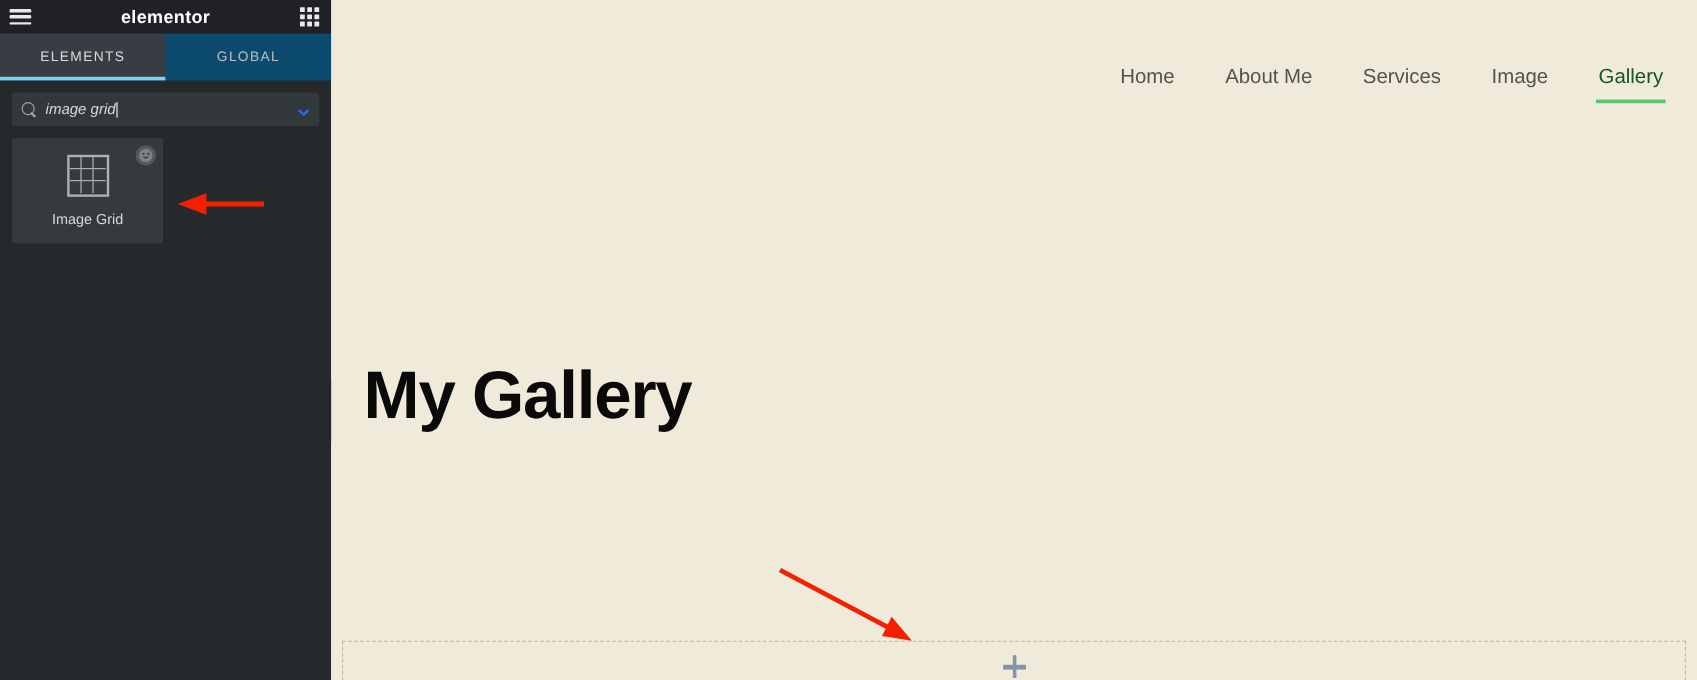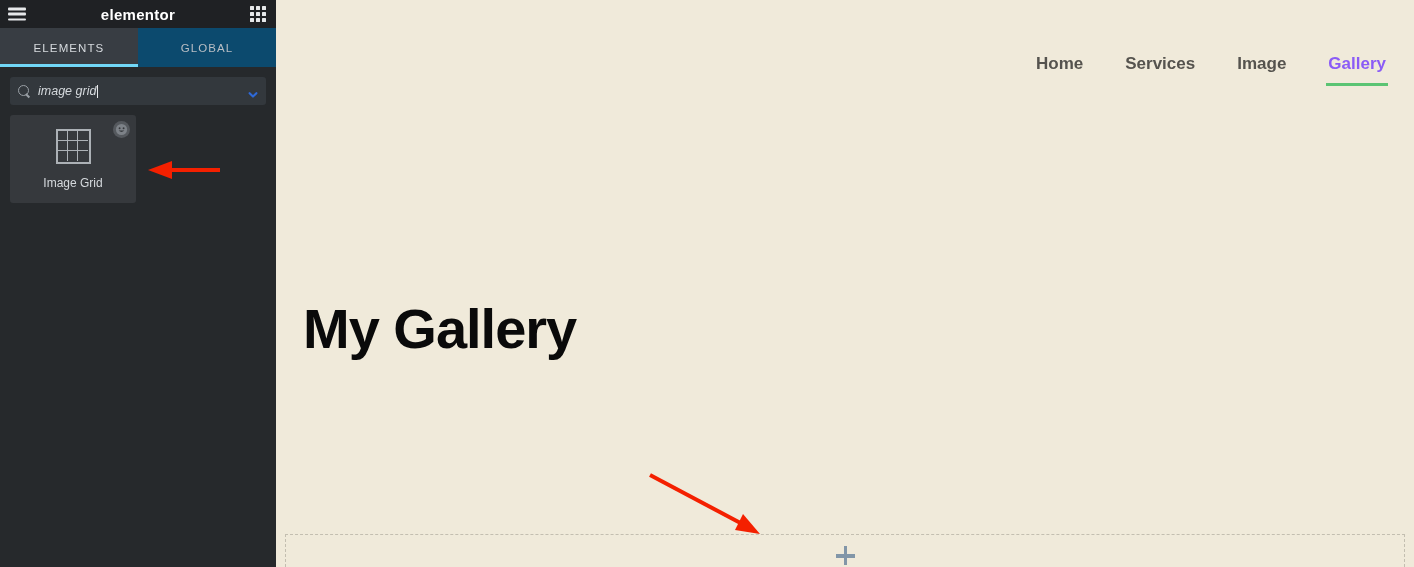--- a/index.html
+++ b/index.html
@@ -143,29 +143,29 @@
     width:1138px; height:567px;
     background:#F0EADA;
   }
   #site-nav {
     position:absolute; left:0; top:0;
     width:1138px; height:150px;
     display:flex; align-items:center; justify-content:flex-end;
     padding-right:28px;
   }
   .nav-item {
-    font-size:17px; font-weight:bold;
+    font-size:17px; font-weight:normal;
     color:#55534E;
     margin-left:42px;
     position:relative;
     padding-bottom:22px;
     cursor:pointer;
     white-space:nowrap;
   }
-  .nav-item.active { color:#8b5cf6; }
+  .nav-item.active { color:#14532d; }
   .nav-item.active::after {
     content:""; position:absolute;
     left:-2px; right:-2px; bottom:10px;
     height:3px; background:#5BC473;
   }
   #page-heading {
     position:absolute; left:0; top:296px;
     width:1138px;
     text-align:left;
     font-size:56px; font-weight:bold;
@@ -270,20 +270,21 @@
   <div id="collapse-handle">
     <svg width="7" height="11" viewBox="0 0 7 11">
       <path d="M5.4 1 L1.4 5.5 L5.4 10" stroke="#D6DADE" stroke-width="1.5" fill="none" stroke-linecap="round" stroke-linejoin="round"></path>
     </svg>
   </div>
 
   <div id="canvas">
 
     <nav id="site-nav">
       <div class="nav-item">Home</div>
+      <div class="nav-item">About Me</div>
       <div class="nav-item">Services</div>
       <div class="nav-item">Image</div>
       <div class="nav-item active">Gallery</div>
     </nav>
 
     <h1 id="page-heading">My Gallery</h1>
 
     <div id="drop-zone">
       <div id="plus-icon"></div>
     </div>

